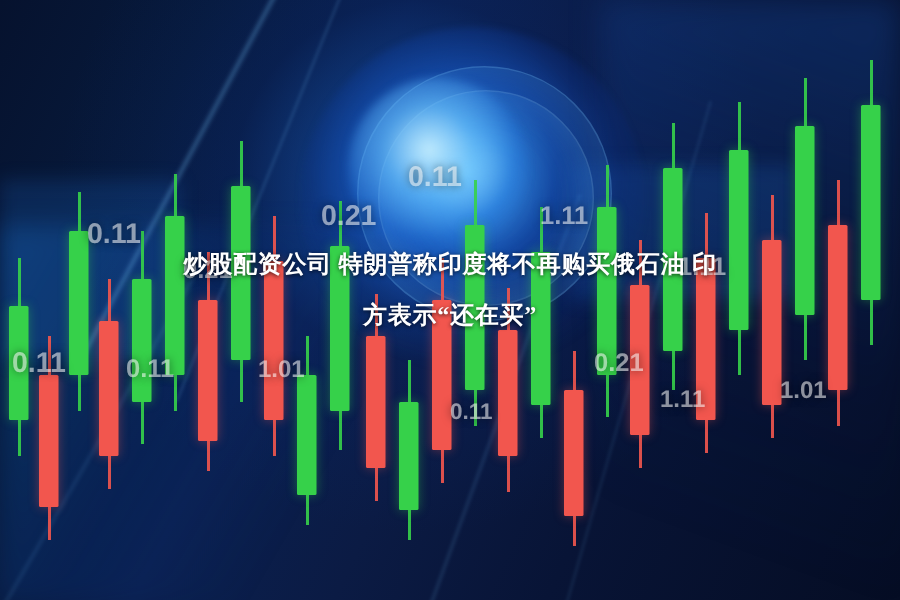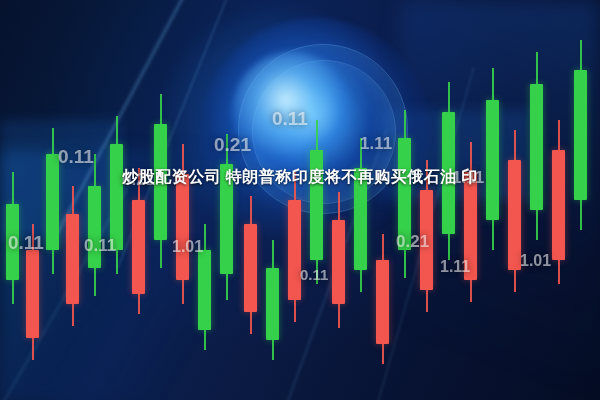--- a/index.html
+++ b/index.html
@@ -279,15 +279,16 @@
       <div class="pricenum" style="left: 84px; top: 236px; font-size: 17px; color: rgba(255, 255, 255, 0.55);">0.11</div>
       <div class="pricenum" style="left: 172px; top: 238px; font-size: 16px; color: rgba(255, 255, 255, 0.55);">1.01</div>
       <div class="pricenum" style="left: 396px; top: 232px; font-size: 17px; color: rgba(255, 255, 255, 0.55);">0.21</div>
       <div class="pricenum" style="left: 440px; top: 258px; font-size: 16px; color: rgba(255, 255, 255, 0.55);">1.11</div>
       <div class="pricenum" style="left: 520px; top: 252px; font-size: 16px; color: rgba(255, 255, 255, 0.55);">1.01</div>
       <div class="pricenum" style="left: 300px; top: 266px; font-size: 15px; color: rgba(255, 255, 255, 0.55);">0.11</div>
     </div>
 
   <div id="headline">
     <div>炒股配资公司 特朗普称印度将不再购买俄石油 印</div>
+    <div>方表示“还在买”</div>
   </div>
 
 </div>
 
 </body></html>

